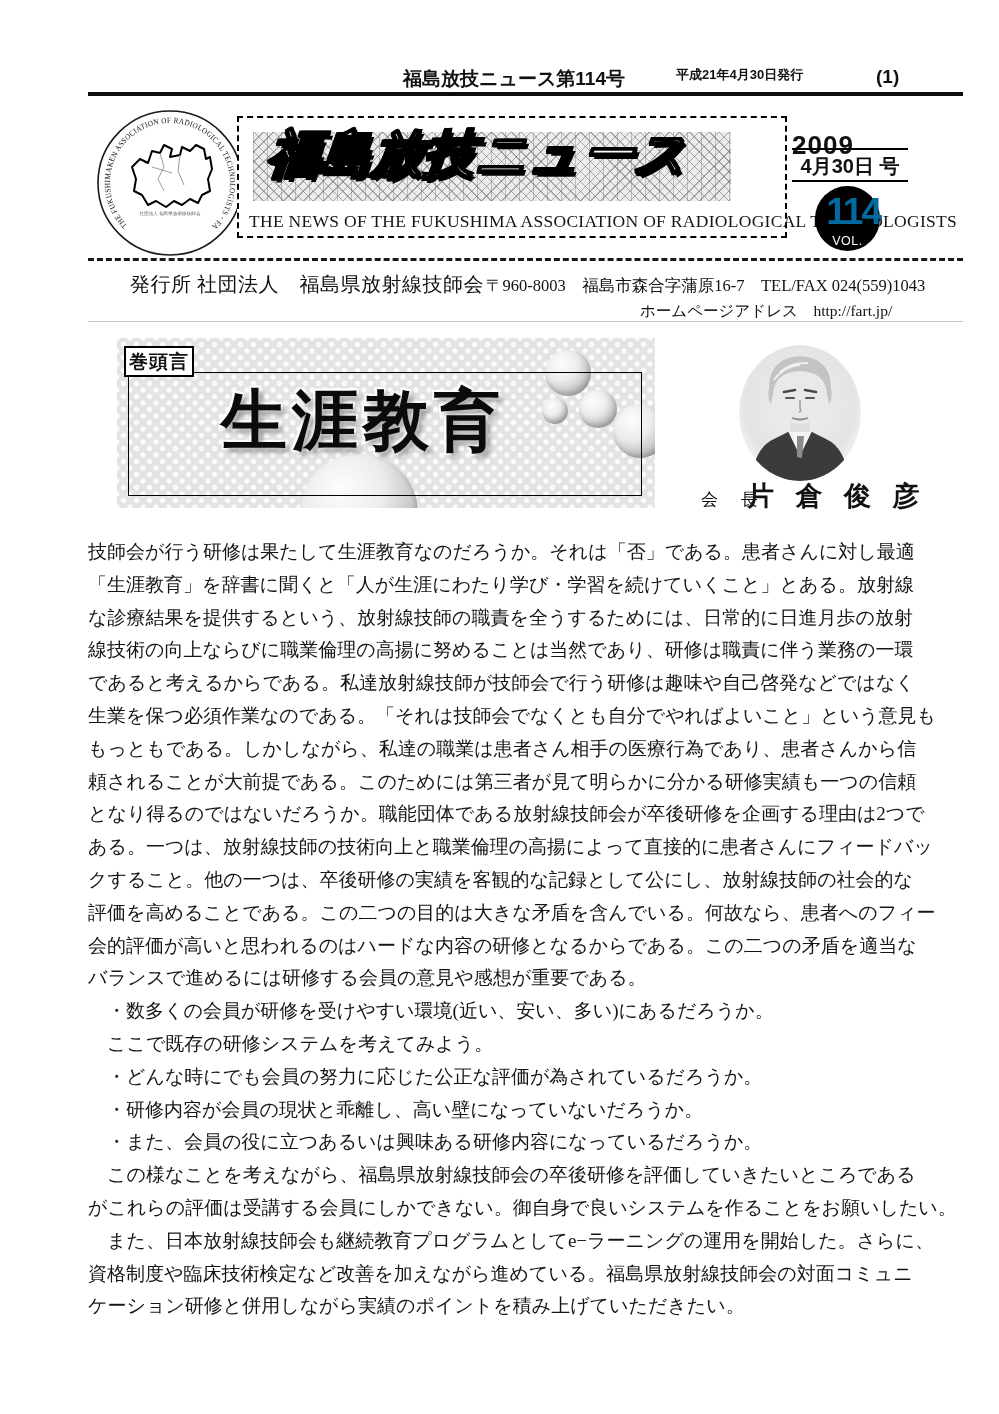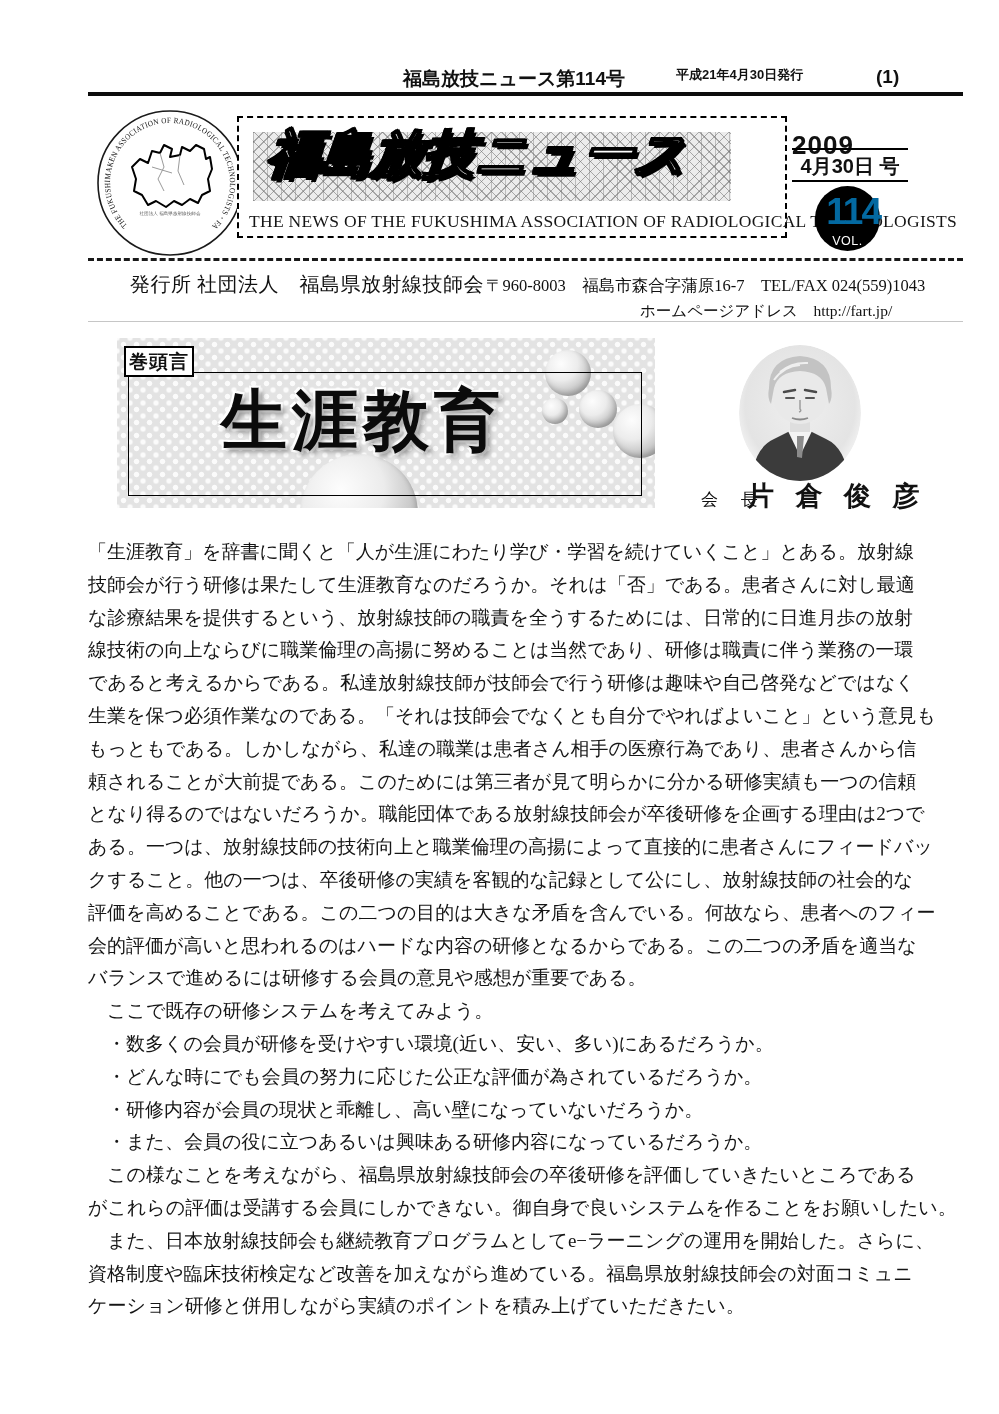--- a/index.html
+++ b/index.html
@@ -191,36 +191,36 @@
         <path d="M48,54 L56,54 M68,54 L76,54" stroke="#555" stroke-width="2" stroke-linecap="round"></path>
         <path d="M62,56 L62,65 Q64,67 61,68" fill="none" stroke="#9c9c9c" stroke-width="1.5"></path>
         <path d="M54,74 Q62,77 70,74" fill="none" stroke="#8a8a8a" stroke-width="1.8"></path>
       </g>
     </svg>
   </div>
   <div class="author-role">会 長</div>
   <div class="author-name">片 倉 俊 彦</div>
 
   <div class="article-body">
+      <div class="body-line">技師会が行う研修は果たして生涯教育なのだろうか。それは「否」である。患者さんに対し最適</div>
       <div class="body-line">「生涯教育」を辞書に聞くと「人が生涯にわたり学び・学習を続けていくこと」とある。放射線</div>
-      <div class="body-line">技師会が行う研修は果たして生涯教育なのだろうか。それは「否」である。患者さんに対し最適</div>
       <div class="body-line">な診療結果を提供するという、放射線技師の職責を全うするためには、日常的に日進月歩の放射</div>
       <div class="body-line">線技術の向上ならびに職業倫理の高揚に努めることは当然であり、研修は職責に伴う業務の一環</div>
       <div class="body-line">であると考えるからである。私達放射線技師が技師会で行う研修は趣味や自己啓発などではなく</div>
       <div class="body-line">生業を保つ必須作業なのである。「それは技師会でなくとも自分でやればよいこと」という意見も</div>
       <div class="body-line">もっともである。しかしながら、私達の職業は患者さん相手の医療行為であり、患者さんから信</div>
       <div class="body-line">頼されることが大前提である。このためには第三者が見て明らかに分かる研修実績も一つの信頼</div>
       <div class="body-line">となり得るのではないだろうか。職能団体である放射線技師会が卒後研修を企画する理由は2つで</div>
       <div class="body-line">ある。一つは、放射線技師の技術向上と職業倫理の高揚によって直接的に患者さんにフィードバッ</div>
       <div class="body-line">クすること。他の一つは、卒後研修の実績を客観的な記録として公にし、放射線技師の社会的な</div>
       <div class="body-line">評価を高めることである。この二つの目的は大きな矛盾を含んでいる。何故なら、患者へのフィー</div>
       <div class="body-line">会的評価が高いと思われるのはハードな内容の研修となるからである。この二つの矛盾を適当な</div>
       <div class="body-line">バランスで進めるには研修する会員の意見や感想が重要である。</div>
+      <div class="body-line">　・数多くの会員が研修を受けやすい環境(近い、安い、多い)にあるだろうか。</div>
       <div class="body-line">　ここで既存の研修システムを考えてみよう。</div>
-      <div class="body-line">　・数多くの会員が研修を受けやすい環境(近い、安い、多い)にあるだろうか。</div>
       <div class="body-line">　・どんな時にでも会員の努力に応じた公正な評価が為されているだろうか。</div>
       <div class="body-line">　・研修内容が会員の現状と乖離し、高い壁になっていないだろうか。</div>
       <div class="body-line">　・また、会員の役に立つあるいは興味ある研修内容になっているだろうか。</div>
       <div class="body-line">　この様なことを考えながら、福島県放射線技師会の卒後研修を評価していきたいところである</div>
       <div class="body-line">がこれらの評価は受講する会員にしかできない。御自身で良いシステムを作ることをお願いしたい。</div>
       <div class="body-line">　また、日本放射線技師会も継続教育プログラムとしてe−ラーニングの運用を開始した。さらに、</div>
       <div class="body-line">資格制度や臨床技術検定など改善を加えながら進めている。福島県放射線技師会の対面コミュニ</div>
       <div class="body-line">ケーション研修と併用しながら実績のポイントを積み上げていただきたい。</div>
     </div>
 

